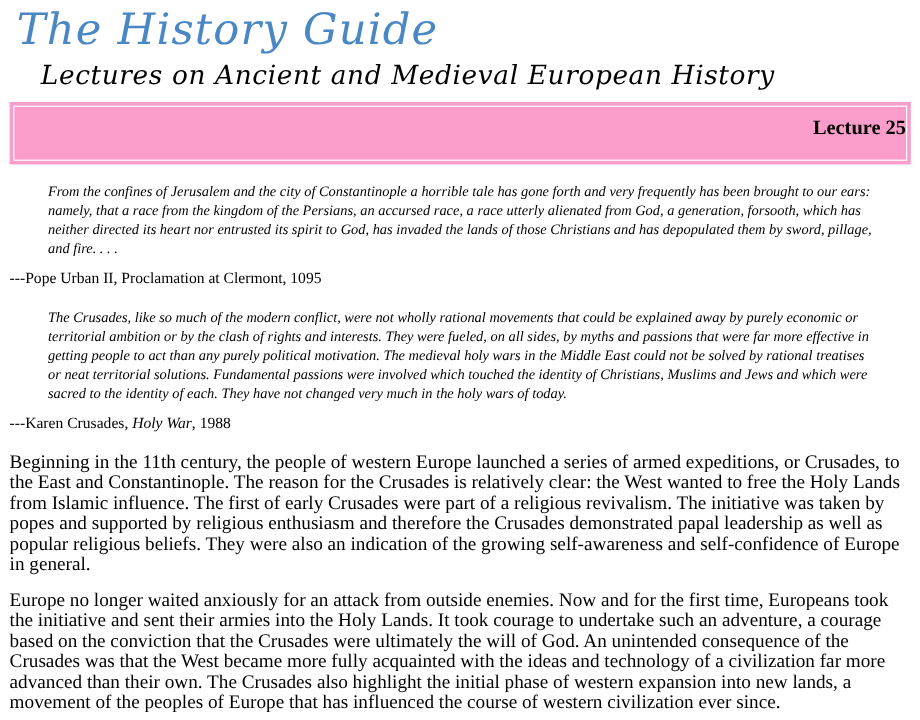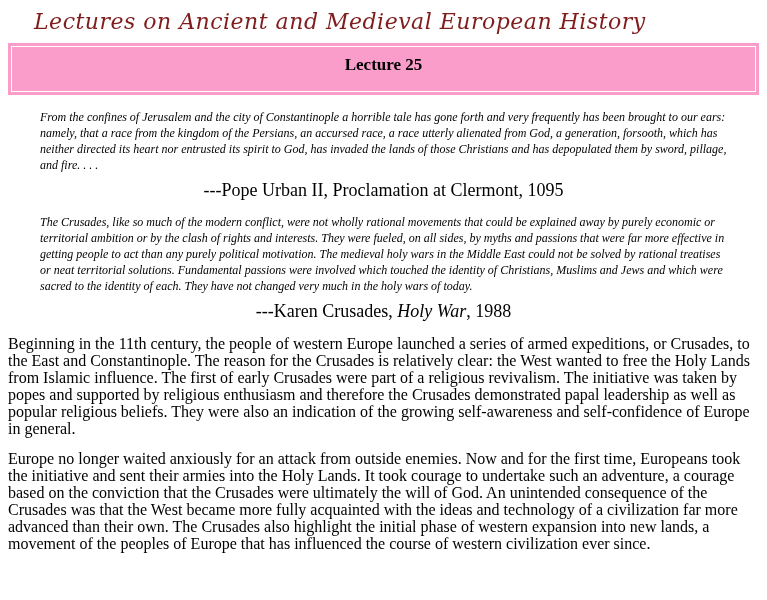--- a/index.html
+++ b/index.html
@@ -28,33 +28,33 @@
     color: var(--title_blue, #4a87c5);
     margin: 0 0 0 6px;
   }
   .site-subtitle {
     font-family: "DejaVu Serif", serif;
     font-style: italic;
     font-weight: normal;
     font-size: 22px;
     line-height: 30px;
     letter-spacing: 0.5px;
-    color: #7f1d1d;
+    color: #000000;
     margin: 2px 0 0 26px;
   }
 
   
   .banner-outer {
     margin-top: 6px;
     border: 3px solid var(--banner_pink, #fb9dcb);
     padding: 1px;               
   }
   .banner-inner {
     background: var(--banner_pink, #fb9dcb);
-    text-align: center;
+    text-align: right;
     padding: 8px 0 16px 0;
   }
   .banner-line {
     font-family: "Liberation Serif", serif;
     font-weight: bold;
     font-size: 17px;
     line-height: 20px;
     margin: 0;
   }
   .banner-line + .banner-line {
@@ -62,40 +62,41 @@
   }
 
   
   blockquote.quote {
     font-style: italic;
     font-size: 12px;
     line-height: 16px;
     margin: 14px 32px 0 32px;
   }
   p.attribution {
-    font-size: 18px;
+    font-size: 13px;
     line-height: 16px;
-    text-align: center;
+    text-align: left;
     margin: 9px 0 16px 0;
   }
   p.attribution .work {
     font-style: italic;
   }
 
   
   p.body-para {
     font-size: 16px;
     line-height: 17px;
     margin: 13px 0 0 0;
   }
 </style>
 </head>
 <body>
 
 <header>
+  <h1 class="site-title">The History Guide</h1>
   <h2 class="site-subtitle">Lectures on Ancient and Medieval European History</h2>
 </header>
 
 <div class="banner-outer">
   <div class="banner-inner">
     <p class="banner-line">Lecture 25</p>
   </div>
 </div>
 
 <main>

